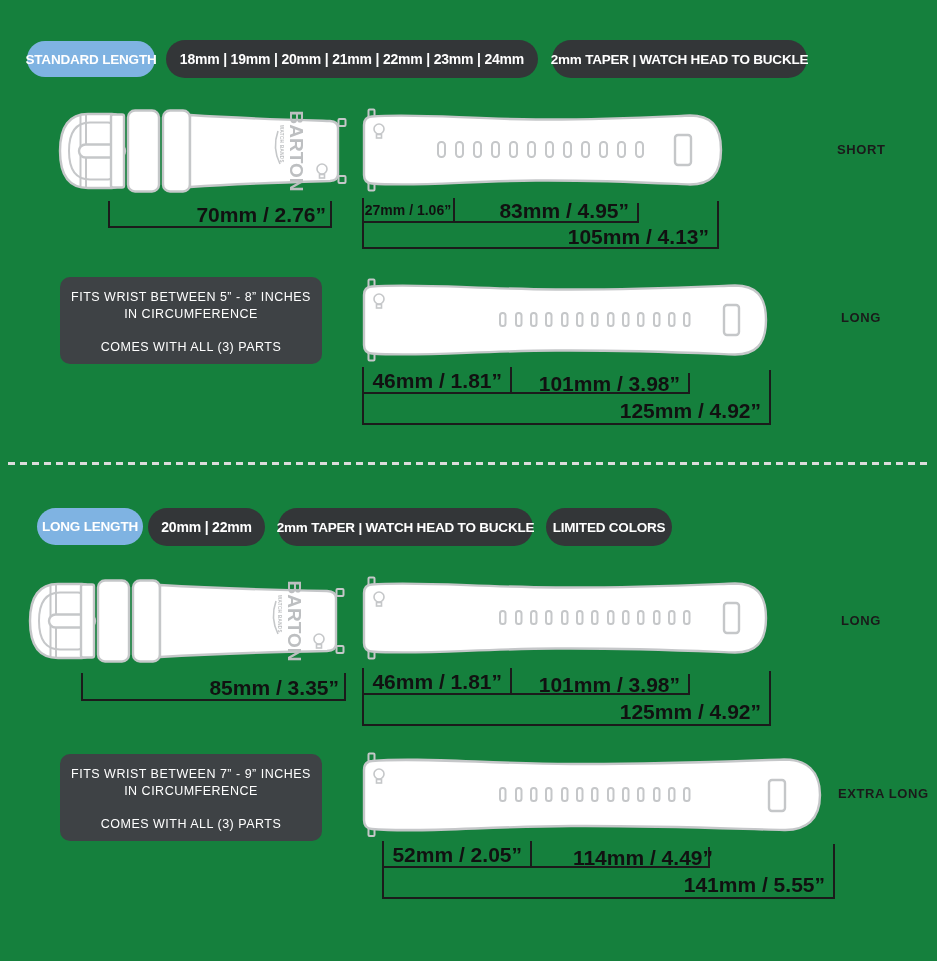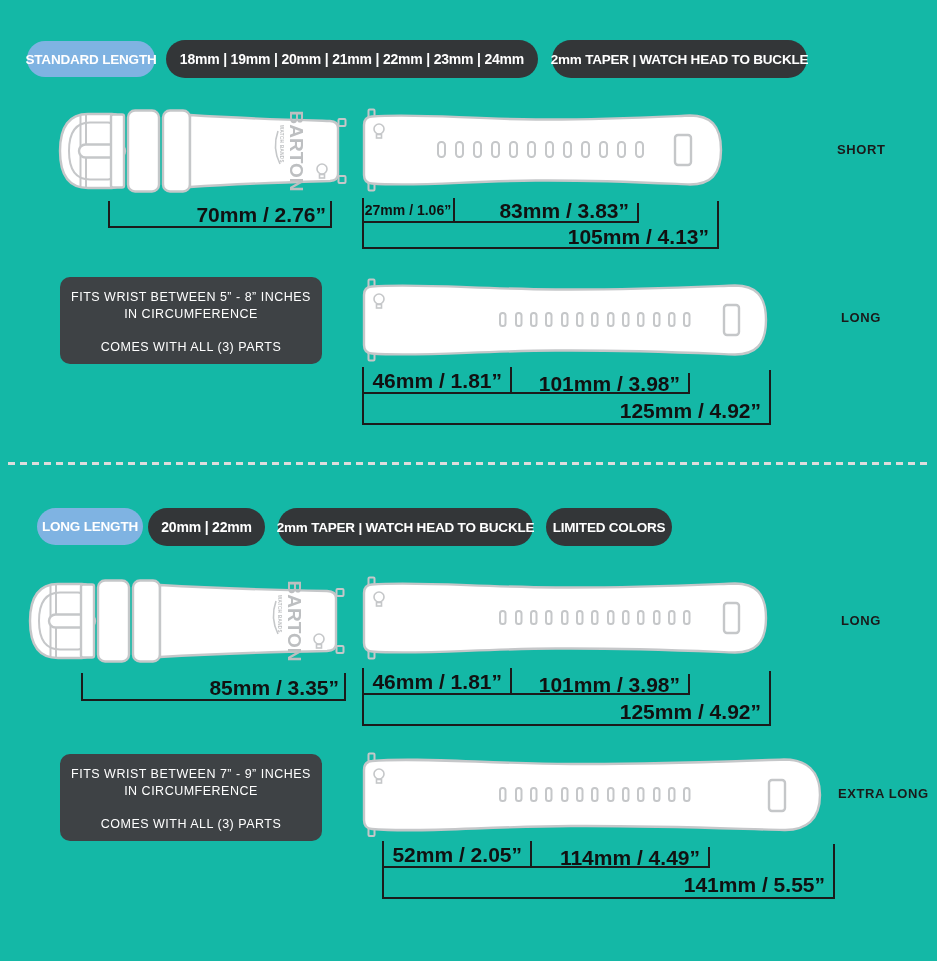--- a/index.html
+++ b/index.html
@@ -1,17 +1,17 @@
 <!DOCTYPE html>
 <html><head>
 <meta charset="utf-8">
 <style>
   html,body{margin:0;padding:0;background:#ffffff;}
   #page{
-    position:relative;width:937px;height:961px;background:#14b8a6;overflow:hidden;
+    position:relative;width:937px;height:961px;background:#15803d;overflow:hidden;
     font-family:"Liberation Sans", sans-serif;
   }
   .pill{
     position:absolute;display:flex;align-items:center;justify-content:center;
     border-radius:19px;color:#ffffff;font-weight:bold;white-space:nowrap;
     letter-spacing:-0.2px;
   }
   .pill-blue{background:#7FB3E2;font-size:13.5px;}
   .pill-dark{background:#333638;font-size:13.5px;}
   .band-label{
@@ -108,21 +108,21 @@
   </svg>
 
   <div class="measure" style="left:362px;top:198px;width:357px;height:51px;">
     <div class="tick" style="left:0;top:0;height:51px;"></div>
     <div class="tick" style="left:91px;top:0;height:25px;"></div>
     <div class="hline" style="left:0;top:23px;width:277px;"></div>
     <div class="tick" style="left:275px;top:5px;height:20px;"></div>
     <div class="hline" style="left:0;top:49px;width:357px;"></div>
     <div class="tick" style="left:355px;top:3px;height:48px;"></div>
     <div class="mtext mtext-sm" style="left:2px;top:4px;width:88px;">27mm / 1.06”</div>
-    <div class="mtext" style="right:90px;top:1px;">83mm / 3.83”</div>
+    <div class="mtext" style="right:90px;top:1px;">83mm / 4.95”</div>
     <div class="mtext" style="right:10px;top:27px;">105mm / 4.13”</div>
   </div>
 
   <div class="infobox" style="left:60px;top:277px;width:262px;height:87px;">
     <div>FITS WRIST BETWEEN 5” - 8” INCHES</div>
     <div>IN CIRCUMFERENCE</div>
     <div class="gap"></div>
     <div>COMES WITH ALL (3) PARTS</div>
   </div>
 
@@ -273,17 +273,17 @@
   </svg>
 
   <div class="measure" style="left:362px;top:841px;width:453px;height:58px;margin-left:20px;">
     <div class="tick" style="left:0;top:0;height:58px;"></div>
     <div class="tick" style="left:148px;top:0;height:27px;"></div>
     <div class="hline" style="left:0;top:25px;width:328px;"></div>
     <div class="tick" style="left:326px;top:6px;height:21px;"></div>
     <div class="hline" style="left:0;top:56px;width:453px;"></div>
     <div class="tick" style="left:451px;top:3px;height:55px;"></div>
     <div class="mtext" style="right:313px;top:2px;">52mm / 2.05”</div>
-    <div class="mtext" style="right:135px;top:5px;text-align:center;">114mm / 4.49”</div>
+    <div class="mtext" style="right:122px;top:5px;text-align:center;">114mm / 4.49”</div>
     <div class="mtext" style="right:10px;top:32px;">141mm / 5.55”</div>
   </div>
 
 </div>
 
 </body></html>

